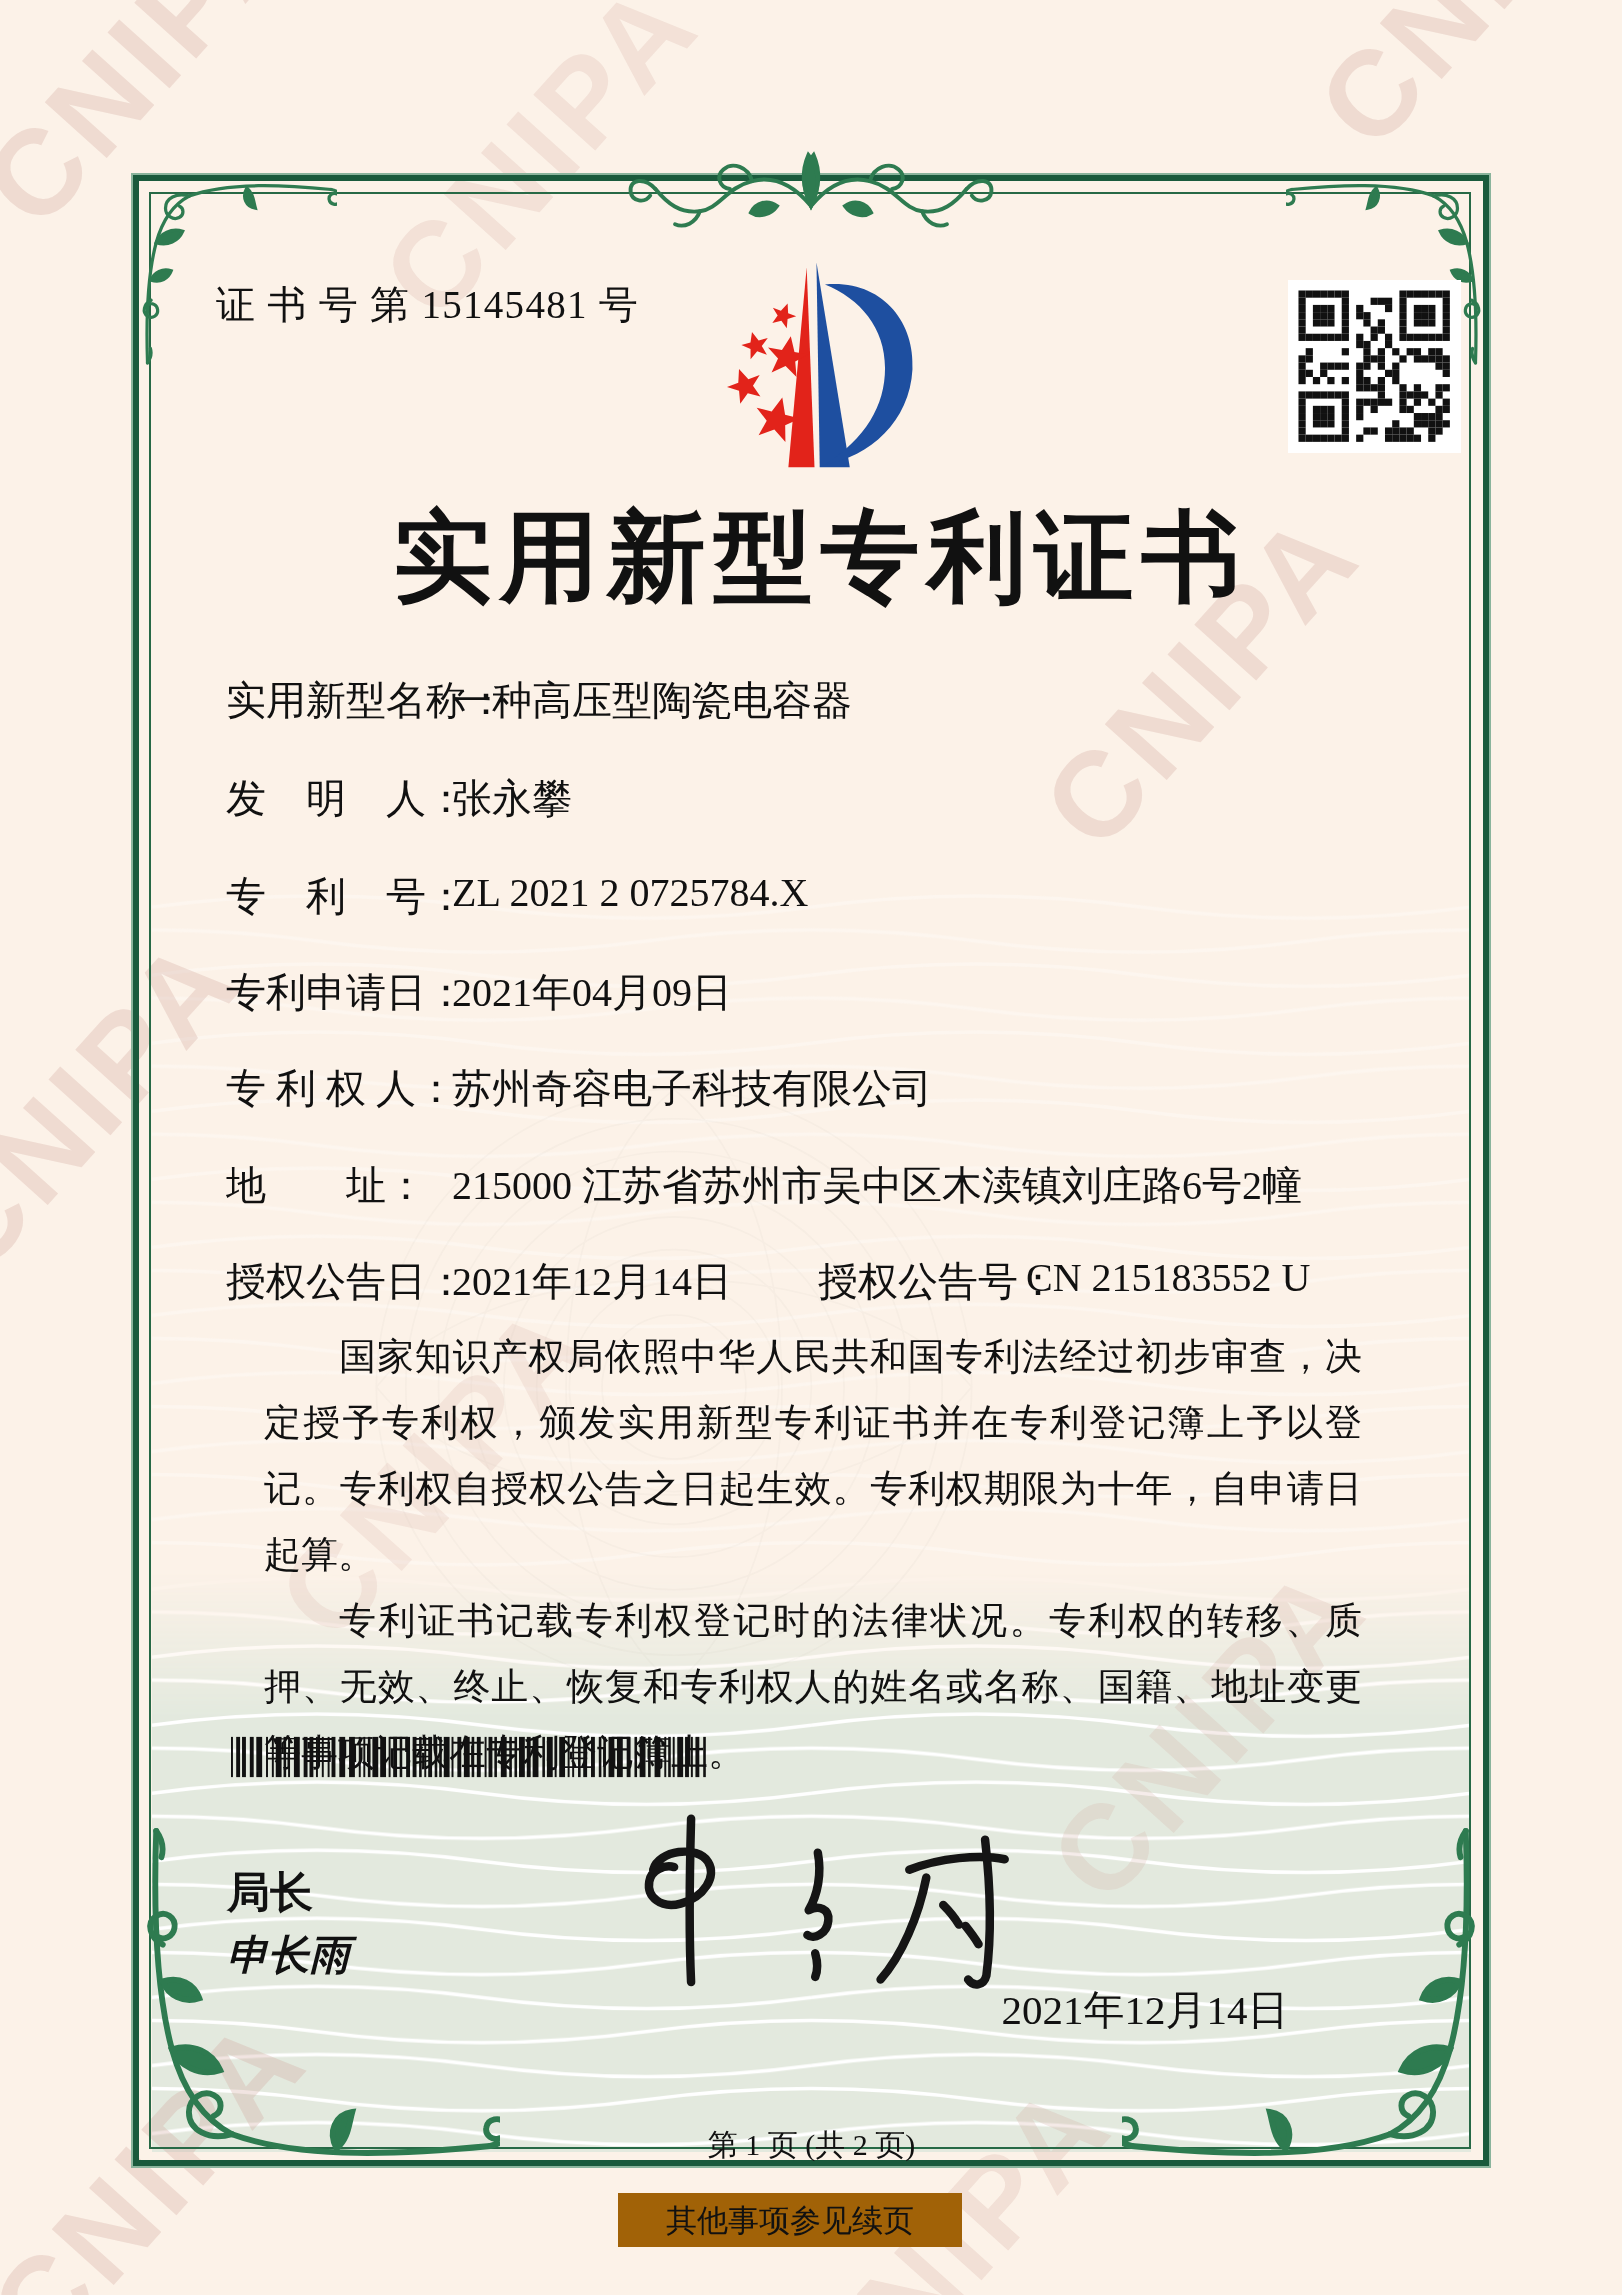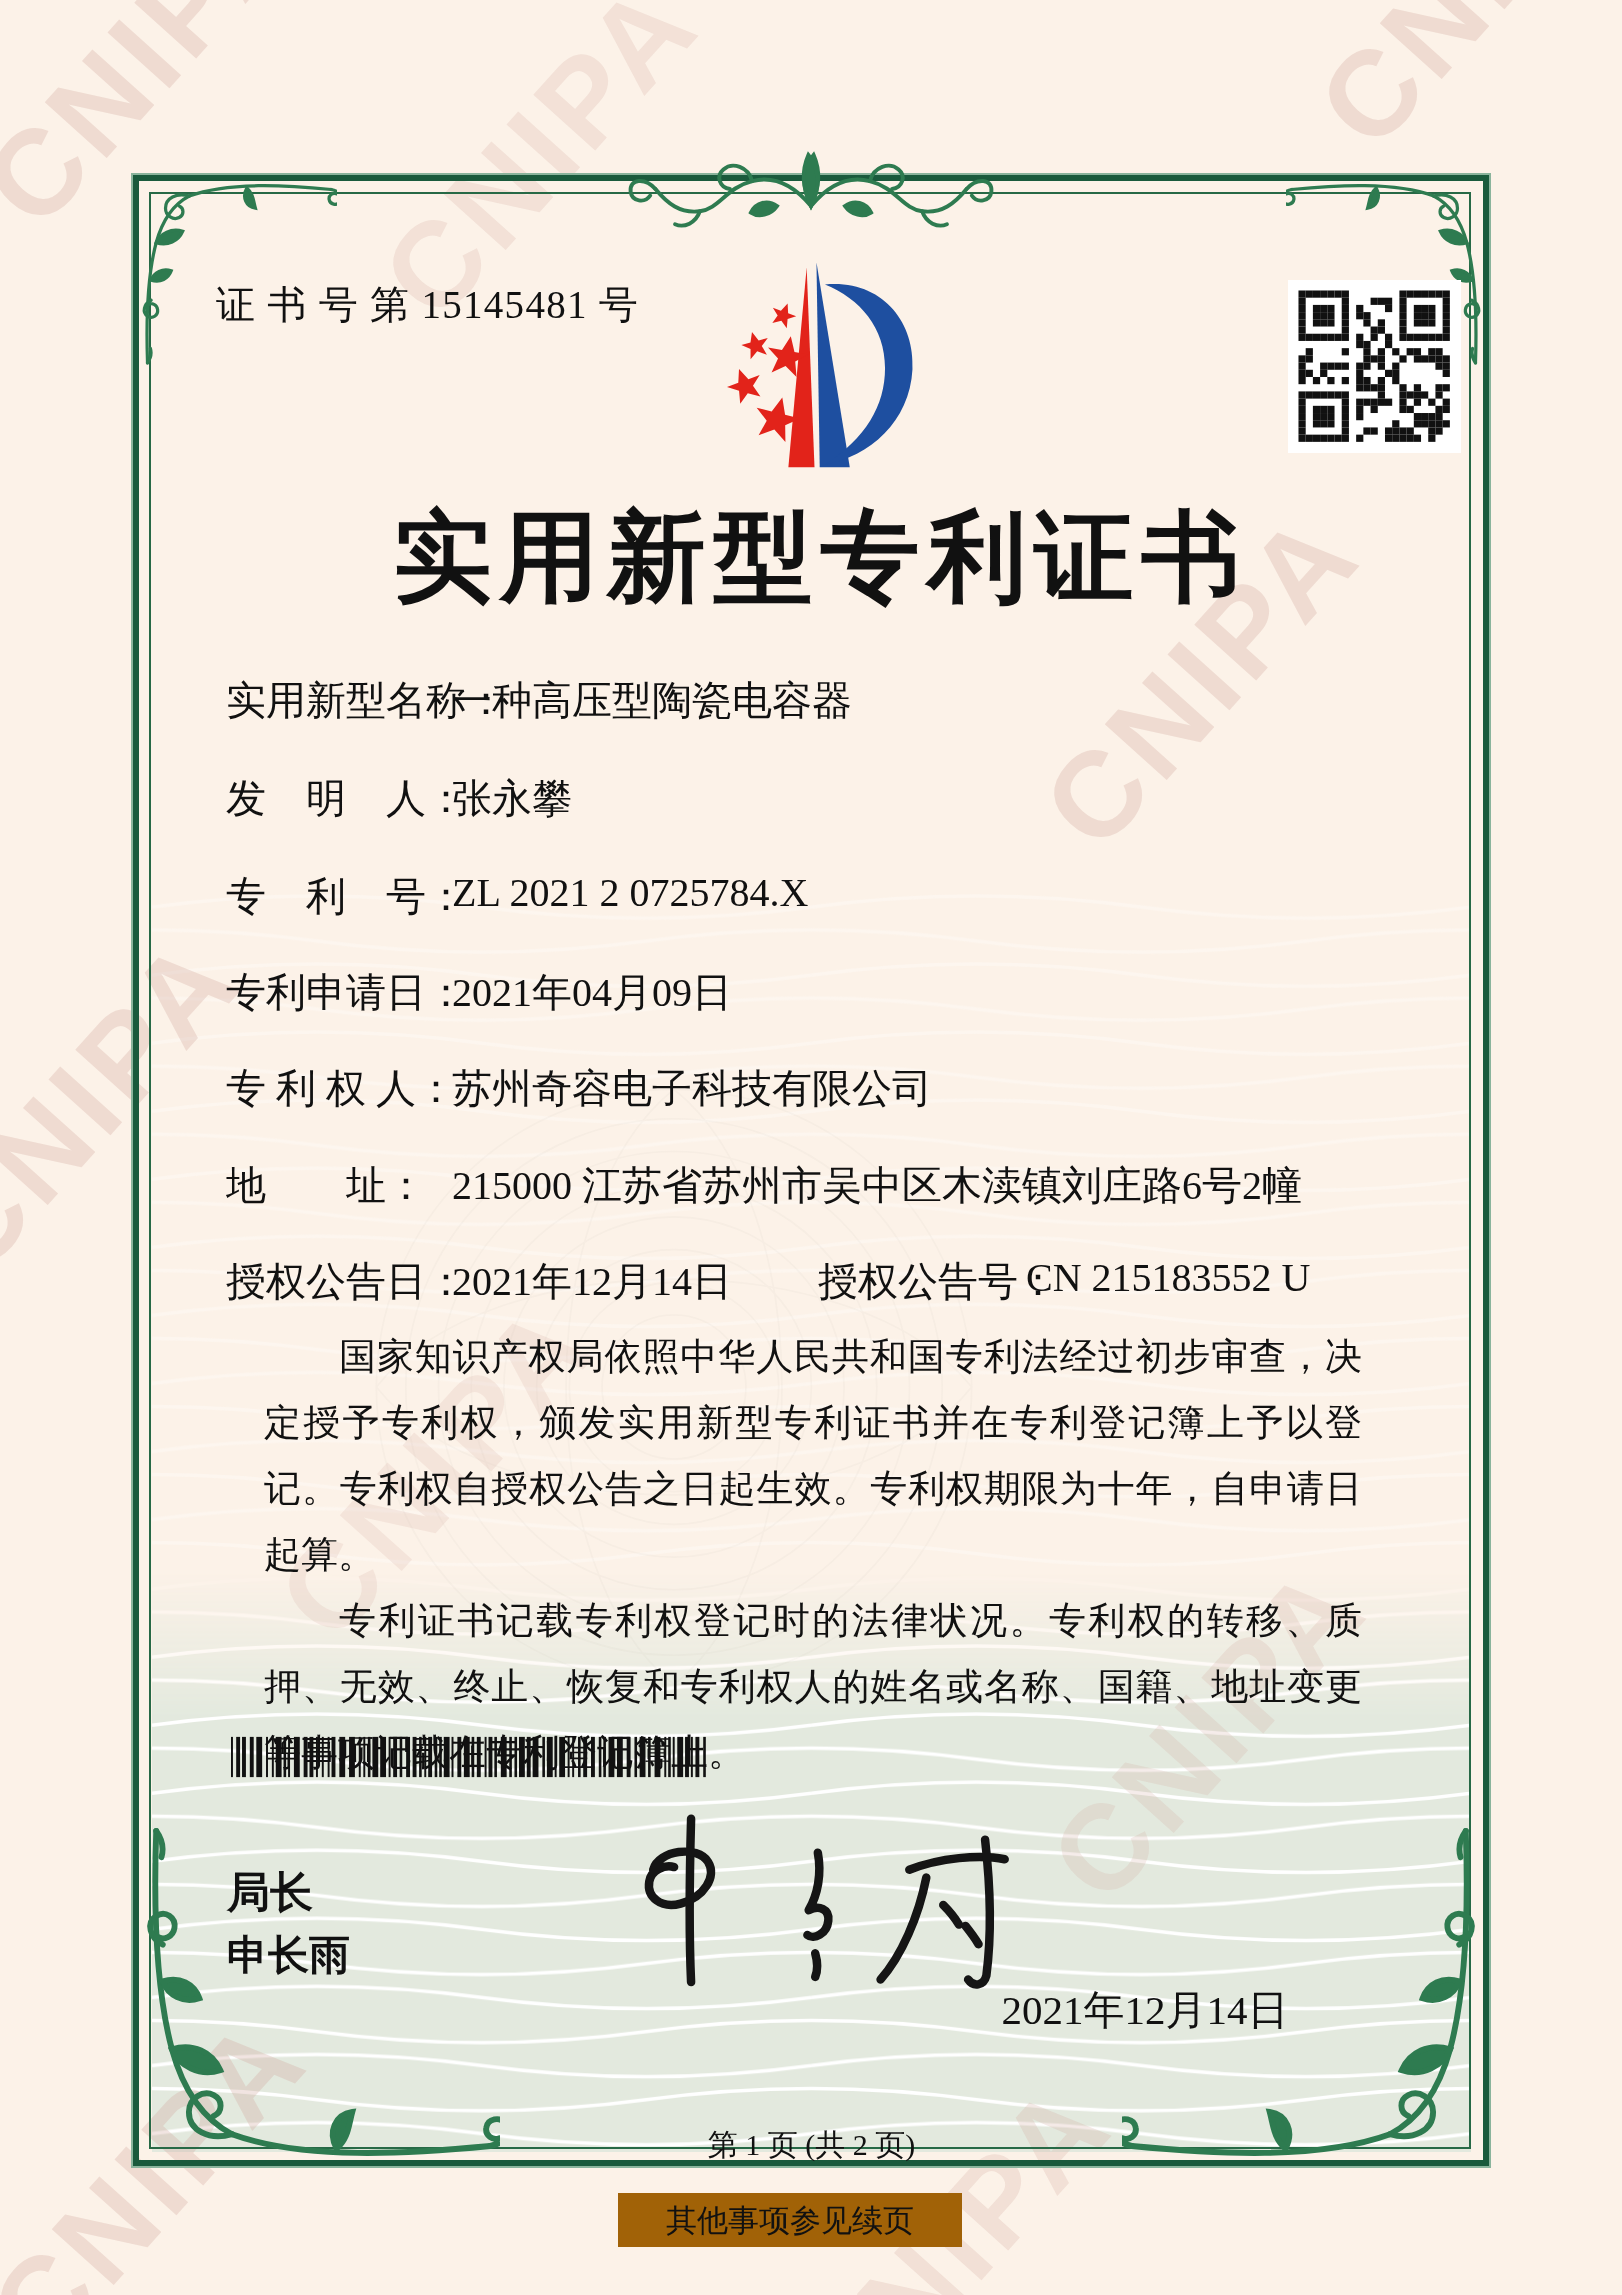--- a/index.html
+++ b/index.html
@@ -30,21 +30,21 @@
   .frow .fvalue{position:absolute;left:226px;top:0;white-space:nowrap;}
   .frow .flabel2{position:absolute;left:592px;top:0;}
   .frow .fvalue2{position:absolute;left:800px;top:0;white-space:nowrap;}
   .paras{position:absolute;left:264px;top:1324px;width:1098px;font-size:37px;
          line-height:66px;text-align:justify;}
   .paras p{margin:0;text-indent:75px;}
   .barcode{position:absolute;left:229px;top:1733px;}
   .sig-title{position:absolute;left:227px;top:1864px;font-size:43px;
              font-family:"Liberation Sans","DejaVu Sans",sans-serif;font-weight:700;}
   .sig-name{position:absolute;left:227px;top:1928px;font-size:41px;
-             font-family:"Liberation Sans","DejaVu Sans",sans-serif;font-weight:600;}
+             font-family:"Liberation Sans","DejaVu Sans",sans-serif;font-weight:600;font-style:italic;}
   .signature{position:absolute;left:543px;top:1807px;}
   .date{position:absolute;left:903px;top:1983px;width:484px;text-align:center;font-size:41px;}
   .page-info{position:absolute;left:0;right:0;top:2097px;text-align:center;font-size:30px;margin-top:28px;}
   .footer-band{position:absolute;left:618px;top:2193px;width:344px;height:54px;background:#a16207;
                z-index:5;text-align:center;font-size:31px;line-height:55px;}
 </style>
 </head>
 <body>
 
 <div class="page">

